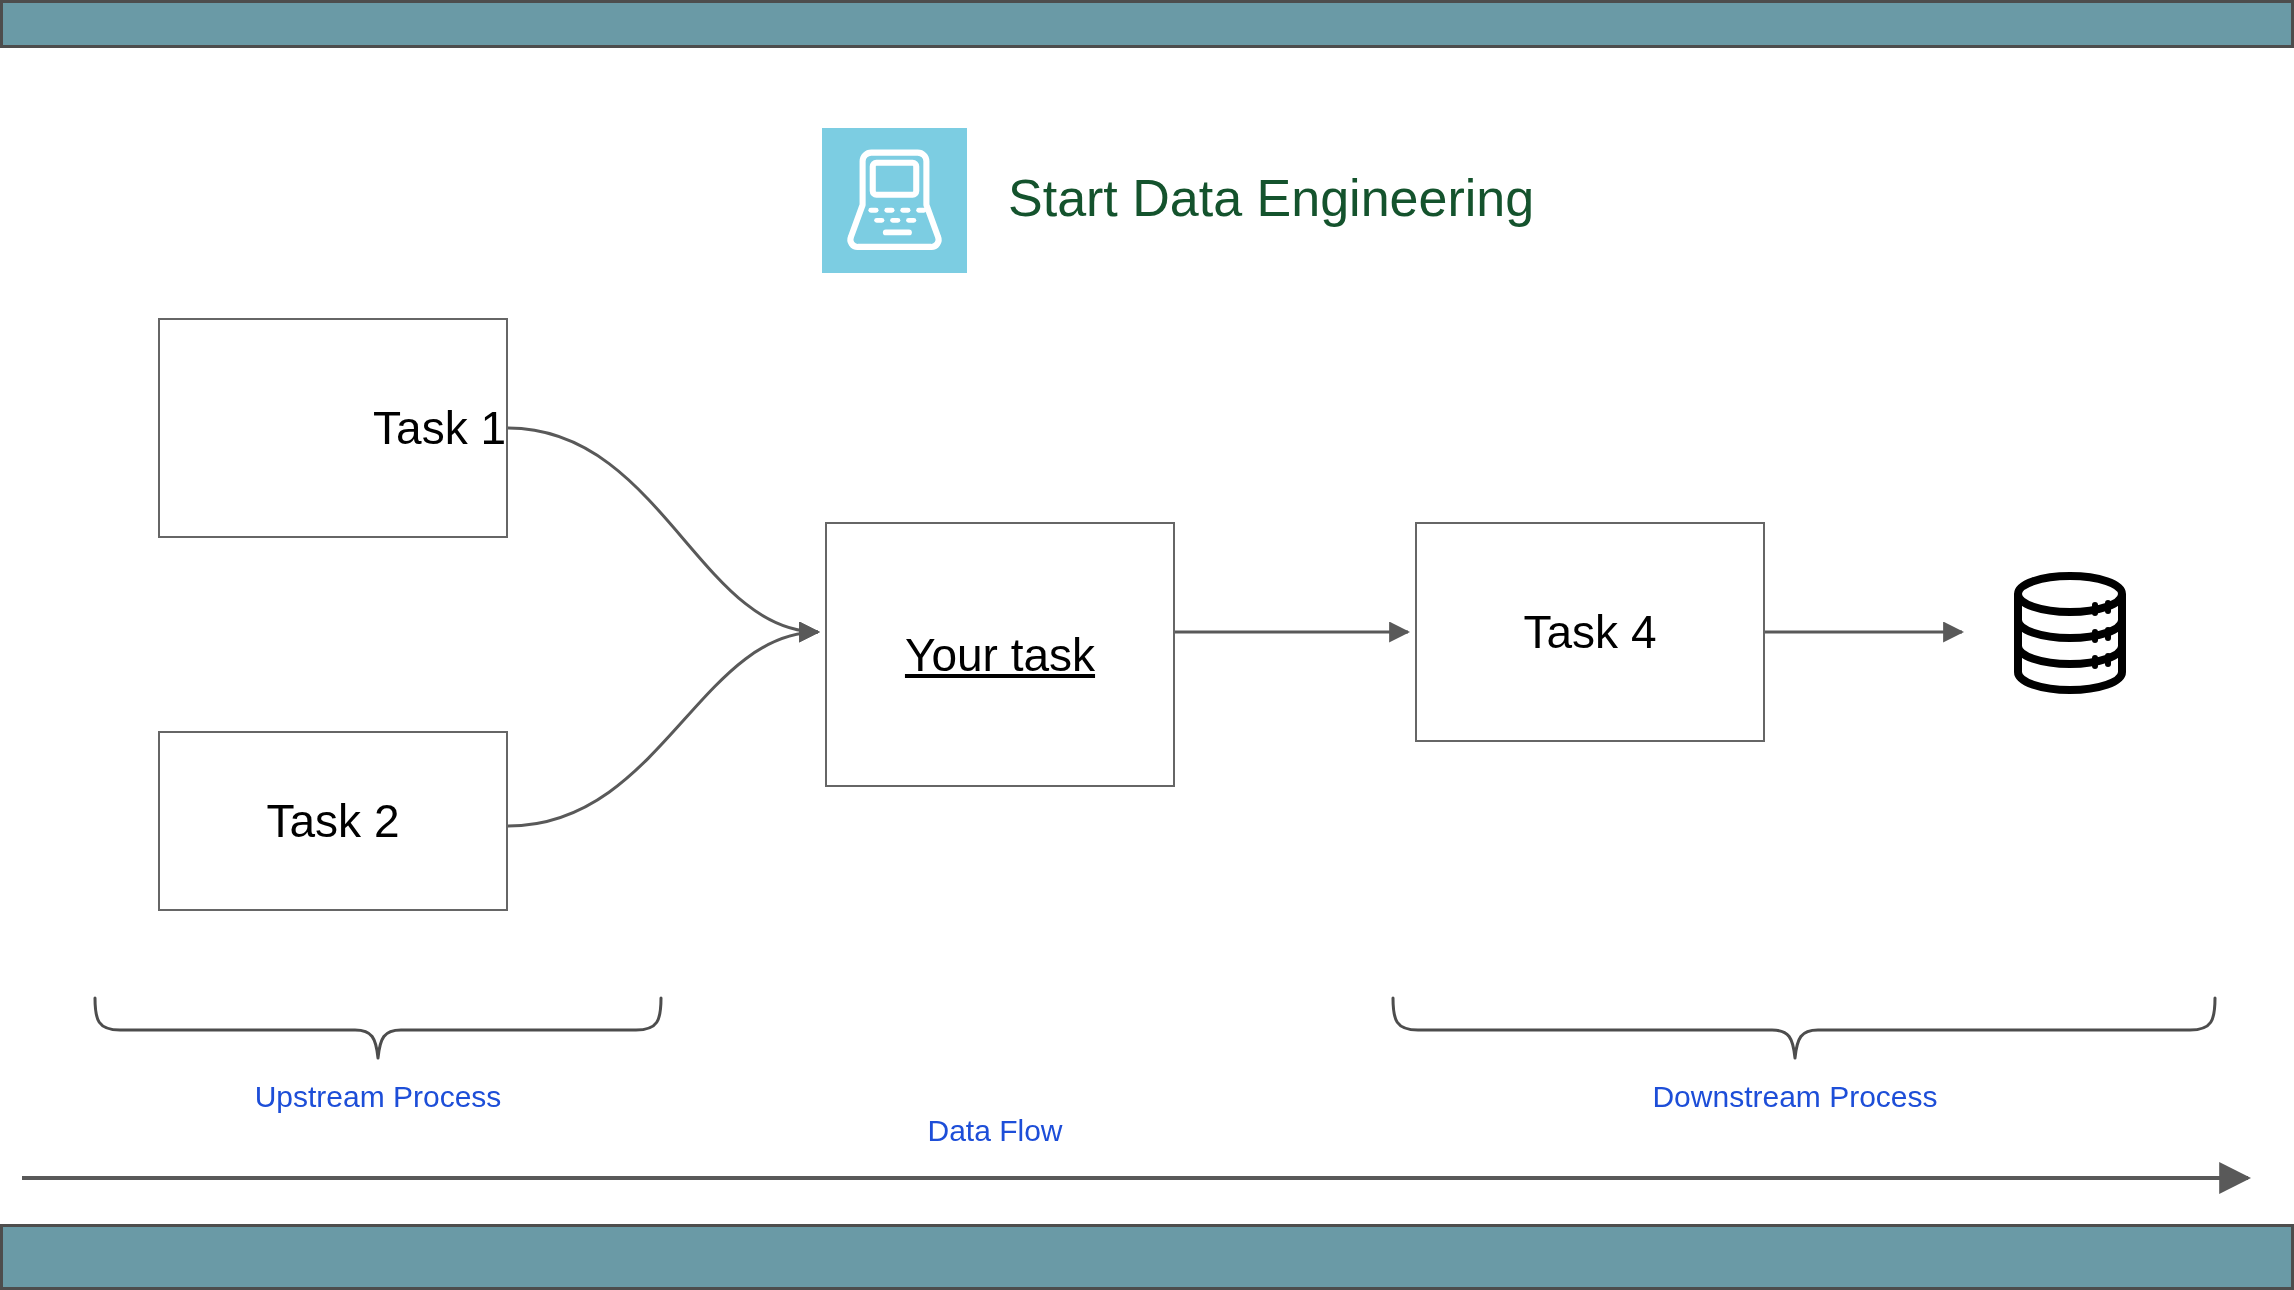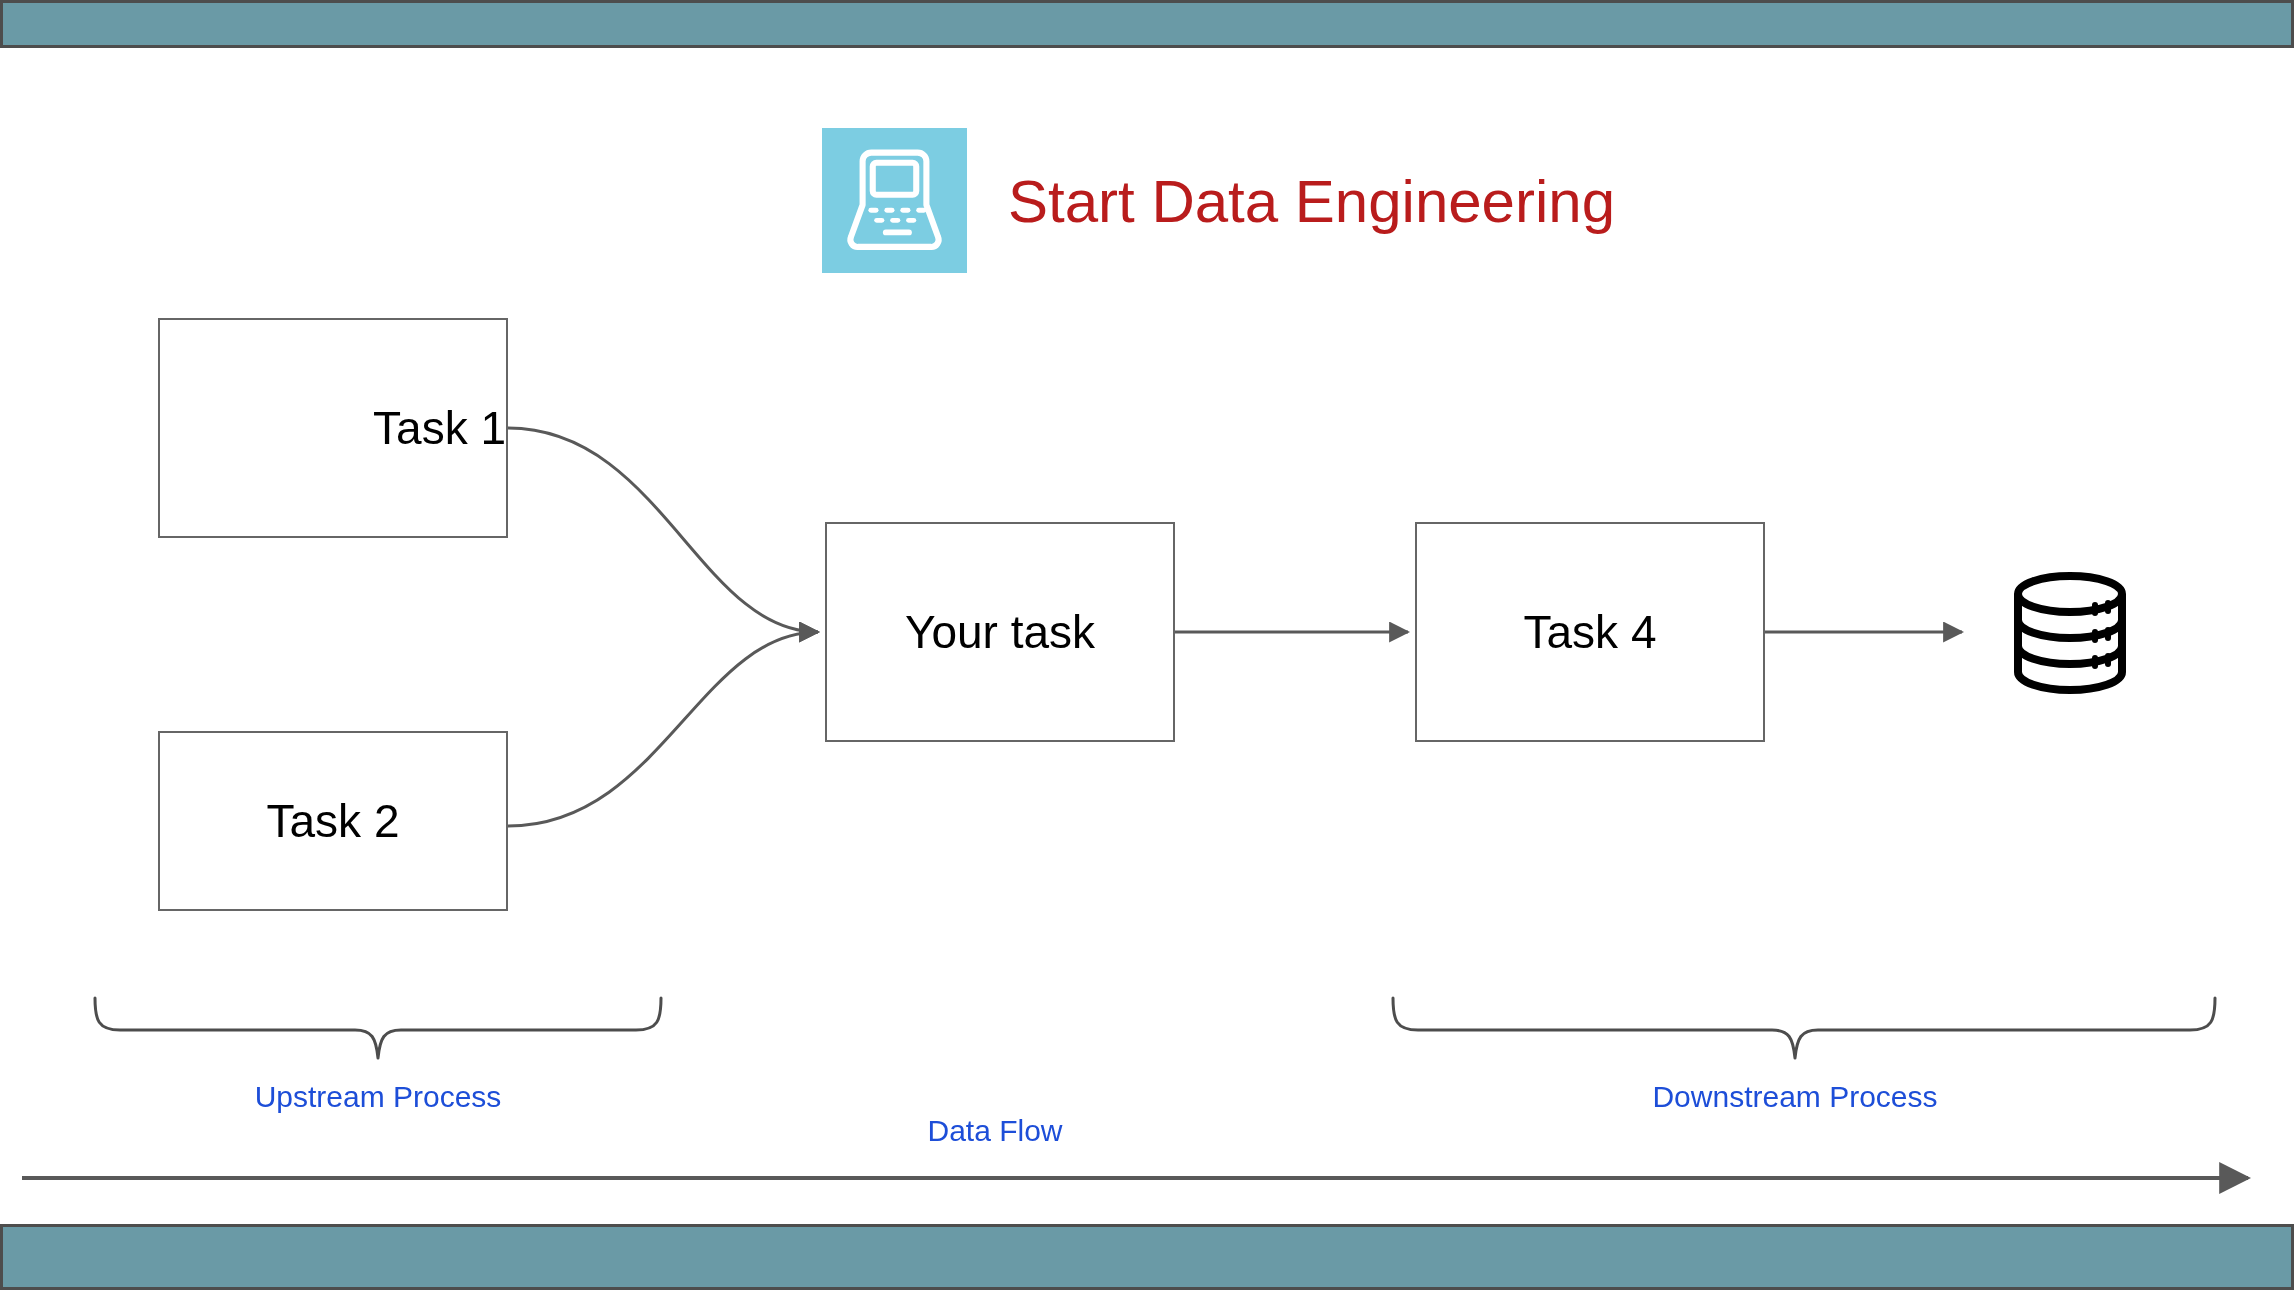--- a/index.html
+++ b/index.html
@@ -37,22 +37,22 @@
     top: 128px;
     width: 145px;
     height: 145px;
   }
   #logo-mark svg { display: block; width: 100%; height: 100%; }
 
   #logo-text {
     position: absolute;
     left: 1008px;
     top: 172px;
-    font-size: 60px;
-    color: #b91c1c;
+    font-size: 52px;
+    color: #14532d;
     white-space: nowrap;
     line-height: 1;
   }
 
   
   .task-box {
     position: absolute;
     box-sizing: border-box;
     background: #ffffff;
     border: 2px solid #666666;
@@ -60,21 +60,21 @@
     align-items: center;
     justify-content: center;
   }
   .task-box span {
     font-size: 46px;
     color: #000000;
     white-space: nowrap;
   }
   #box-task1    { left: 158px;  top: 318px; width: 350px; height: 220px; justify-content: flex-end; }
   #box-task2    { left: 158px;  top: 713px; width: 350px; height: 180px; margin-top: 18px; }
-  #box-yourtask { left: 825px;  top: 522px; width: 350px; height: 220px; }
+  #box-yourtask { left: 825px;  top: 522px; width: 350px; height: 265px; text-decoration: underline; }
   #box-task4    { left: 1415px; top: 522px; width: 350px; height: 220px; }
 
   
   #db-icon {
     position: absolute;
     left: 2008px;
     top: 572px;
     width: 124px;
     height: 122px;
   }

